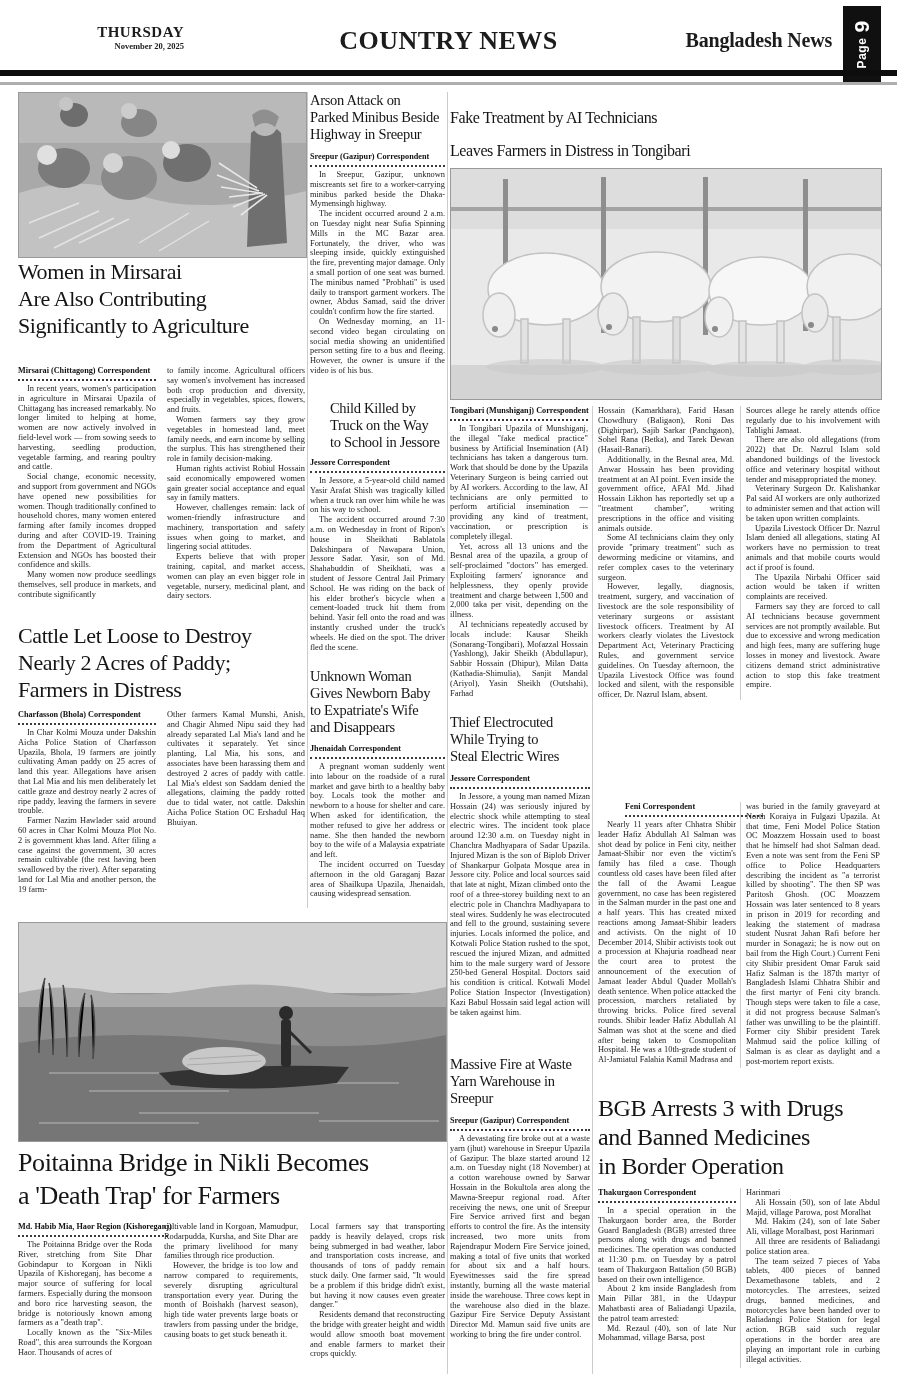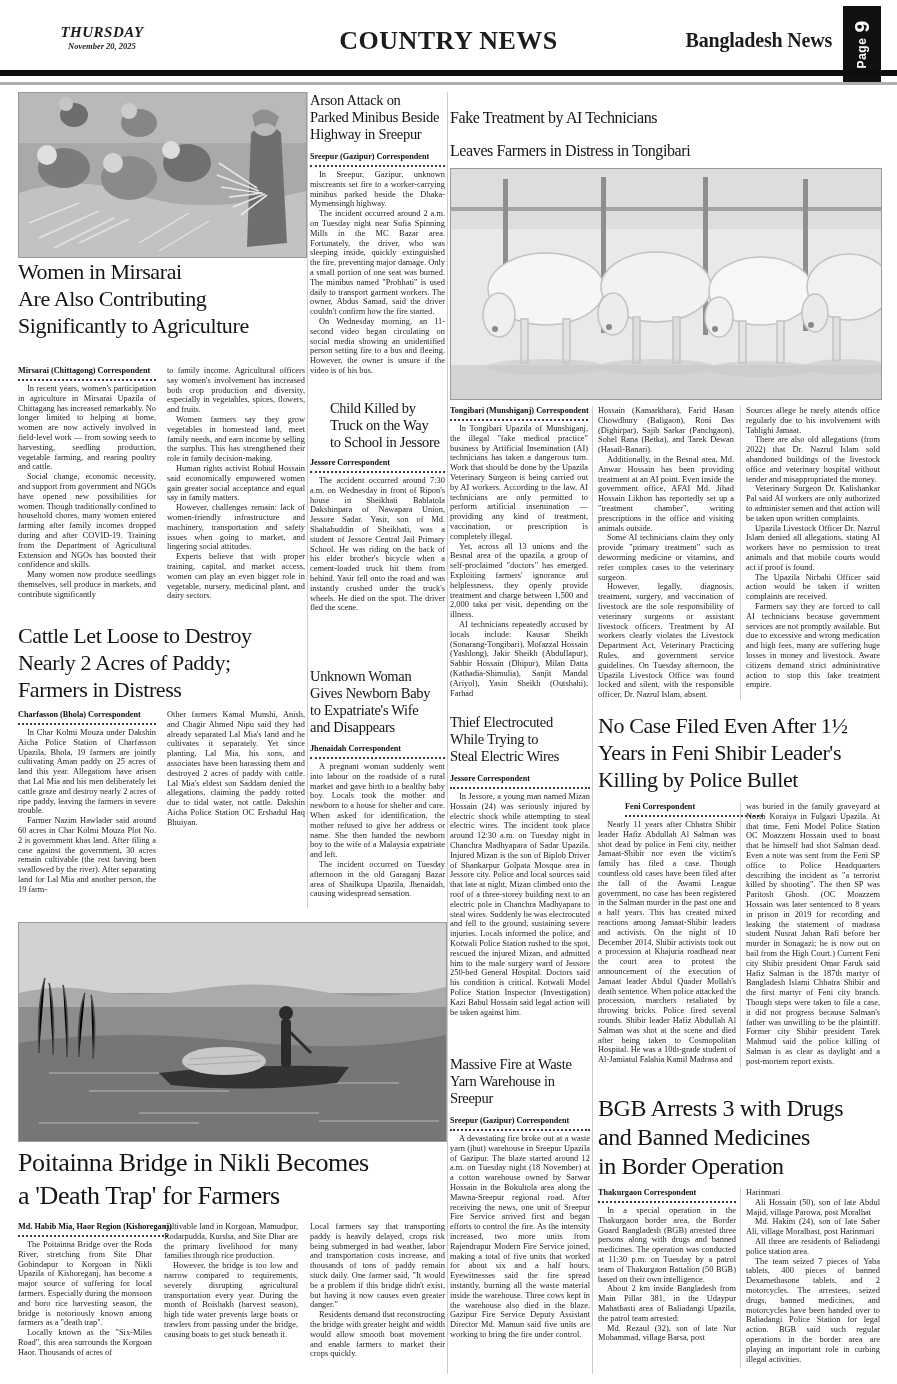--- a/index.html
+++ b/index.html
@@ -35,21 +35,21 @@
   .bodycol p{margin:0;text-indent:9px;}
   .cont p:first-child{text-indent:0;}
   .photo{border:1px solid #9a9a9a;overflow:hidden;background:#d7d7d7;}
   .photo svg{display:block;}
 </style>
 </head>
 <body>
 
 <div id="page">
 
-  <div class="abs" style="left:32px;top:24px;width:140px;text-align:center;font-style:italic;">
+  <div class="abs" style="left:44px;top:24px;width:140px;text-align:right;">
     <div class="mh-day">THURSDAY</div>
     <div class="mh-date">November 20, 2025</div>
   </div>
   <div class="abs mh-section" style="left:0;top:26px;width:897px;text-align:center;">COUNTRY NEWS</div>
   <div class="abs mh-brand" style="left:612px;top:29px;width:220px;text-align:right;">Bangladesh News</div>
   <div class="abs page-tab" style="left:843px;top:6px;width:38px;height:78px;">
     <div class="page-tab-inner">
       <span class="pt-label">Page</span>
       <span class="pt-num">9</span>
     </div>
@@ -199,20 +199,21 @@
       <p>In Sreepur, Gazipur, unknown miscreants set fire to a worker-carrying minibus parked beside the Dhaka-Mymensingh highway.</p>
       <p>The incident occurred around 2 a.m. on Tuesday night near Sufia Spinning Mills in the MC Bazar area. Fortunately, the driver, who was sleeping inside, quickly extinguished the fire, preventing major damage. Only a small portion of one seat was burned. The minibus named "Probhati" is used daily to transport garment workers. The owner, Abdus Samad, said the driver couldn't confirm how the fire started.</p>
       <p>On Wednesday morning, an 11-second video began circulating on social media showing an unidentified person setting fire to a bus and fleeing. However, the owner is unsure if the video is of his bus.</p>
     </div>
 
   <div class="abs headline h-sm" style="left:310px;top:400px;width:137px;margin-left:20px;">Child Killed by
 Truck on the Way
 to School in Jessore</div>
   <div class="abs byline" style="left:310px;top:458px;width:135px;">Jessore Correspondent</div>
   <div class="abs bodycol" style="left:310px;top:476px;width:135px;">
+      <p>In Jessore, a 5-year-old child named Yasir Arafat Shish was tragically killed when a truck ran over him while he was on his way to school.</p>
       <p>The accident occurred around 7:30 a.m. on Wednesday in front of Ripon's house in Sheikhati Bablatola Dakshinpara of Nawapara Union, Jessore Sadar. Yasir, son of Md. Shahabuddin of Sheikhati, was a student of Jessore Central Jail Primary School. He was riding on the back of his elder brother's bicycle when a cement-loaded truck hit them from behind. Yasir fell onto the road and was instantly crushed under the truck's wheels. He died on the spot. The driver fled the scene.</p>
     </div>
 
   <div class="abs headline h-sm" style="left:310px;top:668px;width:137px;">Unknown Woman
 Gives Newborn Baby
 to Expatriate's Wife
 and Disappears</div>
   <div class="abs byline" style="left:310px;top:744px;width:135px;">Jhenaidah Correspondent</div>
   <div class="abs bodycol" style="left:310px;top:762px;width:135px;">
       <p>A pregnant woman suddenly went into labour on the roadside of a rural market and gave birth to a healthy baby boy. Locals took the mother and newborn to a house for shelter and care. When asked for identification, the mother refused to give her address or name. She then handed the newborn boy to the wife of a Malaysia expatriate and left.</p>
@@ -301,39 +302,36 @@
     </div>
 
   <div class="abs headline h-sm" style="left:450px;top:1056px;width:142px;">Massive Fire at Waste
 Yarn Warehouse in
 Sreepur</div>
   <div class="abs byline" style="left:450px;top:1116px;width:140px;">Sreepur (Gazipur) Correspondent</div>
   <div class="abs bodycol" style="left:450px;top:1134px;width:140px;">
       <p>A devastating fire broke out at a waste yarn (jhut) warehouse in Sreepur Upazila of Gazipur. The blaze started around 12 a.m. on Tuesday night (18 November) at a cotton warehouse owned by Sarwar Hossain in the Bokultola area along the Mawna-Sreepur regional road. After receiving the news, one unit of Sreepur Fire Service arrived first and began efforts to control the fire. As the intensity increased, two more units from Rajendrapur Modern Fire Service joined, making a total of five units that worked for about six and a half hours. Eyewitnesses said the fire spread instantly, burning all the waste material inside the warehouse. Three cows kept in the warehouse also died in the blaze. Gazipur Fire Service Deputy Assistant Director Md. Mamun said five units are working to bring the fire under control.</p>
     </div>
 
-  <div class="abs headline h-md" style="left:598px;top:712px;width:284px;">No Case Filed Even After 1½
-Years in Feni Shibir Leader's
-Killing by Police Bullet</div>
   <div class="abs byline" style="left:598px;top:802px;width:138px;margin-left:27px;">Feni Correspondent</div>
   <div class="abs bodycol" style="left:598px;top:820px;width:138px;">
       <p>Nearly 11 years after Chhatra Shibir leader Hafiz Abdullah Al Salman was shot dead by police in Feni city, neither Jamaat-Shibir nor even the victim's family has filed a case. Though countless old cases have been filed after the fall of the Awami League government, no case has been registered in the Salman murder in the past one and a half years. This has created mixed reactions among Jamaat-Shibir leaders and activists. On the night of 10 December 2014, Shibir activists took out a procession at Khajuria roadhead near the court area to protest the announcement of the execution of Jamaat leader Abdul Quader Mollah's death sentence. When police attacked the procession, marchers retaliated by throwing bricks. Police fired several rounds. Shibir leader Hafiz Abdullah Al Salman was shot at the scene and died after being taken to Cosmopolitan Hospital. He was a 10th-grade student of Al-Jamiatul Falahia Kamil Madrasa and</p>
     </div>
   <div class="abs bodycol cont" style="left:746px;top:802px;width:134px;">
       <p>was buried in the family graveyard at North Koraiya in Fulgazi Upazila. At that time, Feni Model Police Station OC Moazzem Hossain used to boast that he himself had shot Salman dead. Even a note was sent from the Feni SP office to Police Headquarters describing the incident as "a terrorist killed by shooting". The then SP was Paritosh Ghosh. (OC Moazzem Hossain was later sentenced to 8 years in prison in 2019 for recording and leaking the statement of madrasa student Nusrat Jahan Rafi before her murder in Sonagazi; he is now out on bail from the High Court.) Current Feni city Shibir president Omar Faruk said Hafiz Salman is the 187th martyr of Bangladesh Islami Chhatra Shibir and the first martyr of Feni city branch. Though steps were taken to file a case, it did not progress because Salman's father was unwilling to be the plaintiff. Former city Shibir president Tarek Mahmud said the police killing of Salman is as clear as daylight and a post-mortem report exists.</p>
     </div>
 
   <div class="abs headline h-bgb" style="left:598px;top:1094px;width:284px;">BGB Arrests 3 with Drugs
 and Banned Medicines
 in Border Operation</div>
   <div class="abs byline" style="left:598px;top:1188px;width:138px;">Thakurgaon Correspondent</div>
   <div class="abs bodycol" style="left:598px;top:1206px;width:138px;">
       <p>In a special operation in the Thakurgaon border area, the Border Guard Bangladesh (BGB) arrested three persons along with drugs and banned medicines. The operation was conducted at 11:30 p.m. on Tuesday by a patrol team of Thakurgaon Battalion (50 BGB) based on their own intelligence.</p>
       <p>About 2 km inside Bangladesh from Main Pillar 381, in the Udaypur Mahatbasti area of Baliadangi Upazila, the patrol team arrested:</p>
-      <p>Md. Rezaul (32), son of late Nur Mohammad, village Barsa, post</p>
+      <p>Md. Rezaul (40), son of late Nur Mohammad, village Barsa, post</p>
     </div>
   <div class="abs bodycol cont" style="left:746px;top:1188px;width:134px;">
       <p>Harinmari</p>
       <p>Ali Hossain (50), son of late Abdul Majid, village Parowa, post Moralhat</p>
       <p>Md. Hakim (24), son of late Saber Ali, village Moralbast, post Harinmari</p>
       <p>All three are residents of Baliadangi police station area.</p>
       <p>The team seized 7 pieces of Yaba tablets, 400 pieces of banned Dexamethasone tablets, and 2 motorcycles. The arrestees, seized drugs, banned medicines, and motorcycles have been handed over to Baliadangi Police Station for legal action. BGB said such regular operations in the border area are playing an important role in curbing illegal activities.</p>
     </div>
 
 </div>

